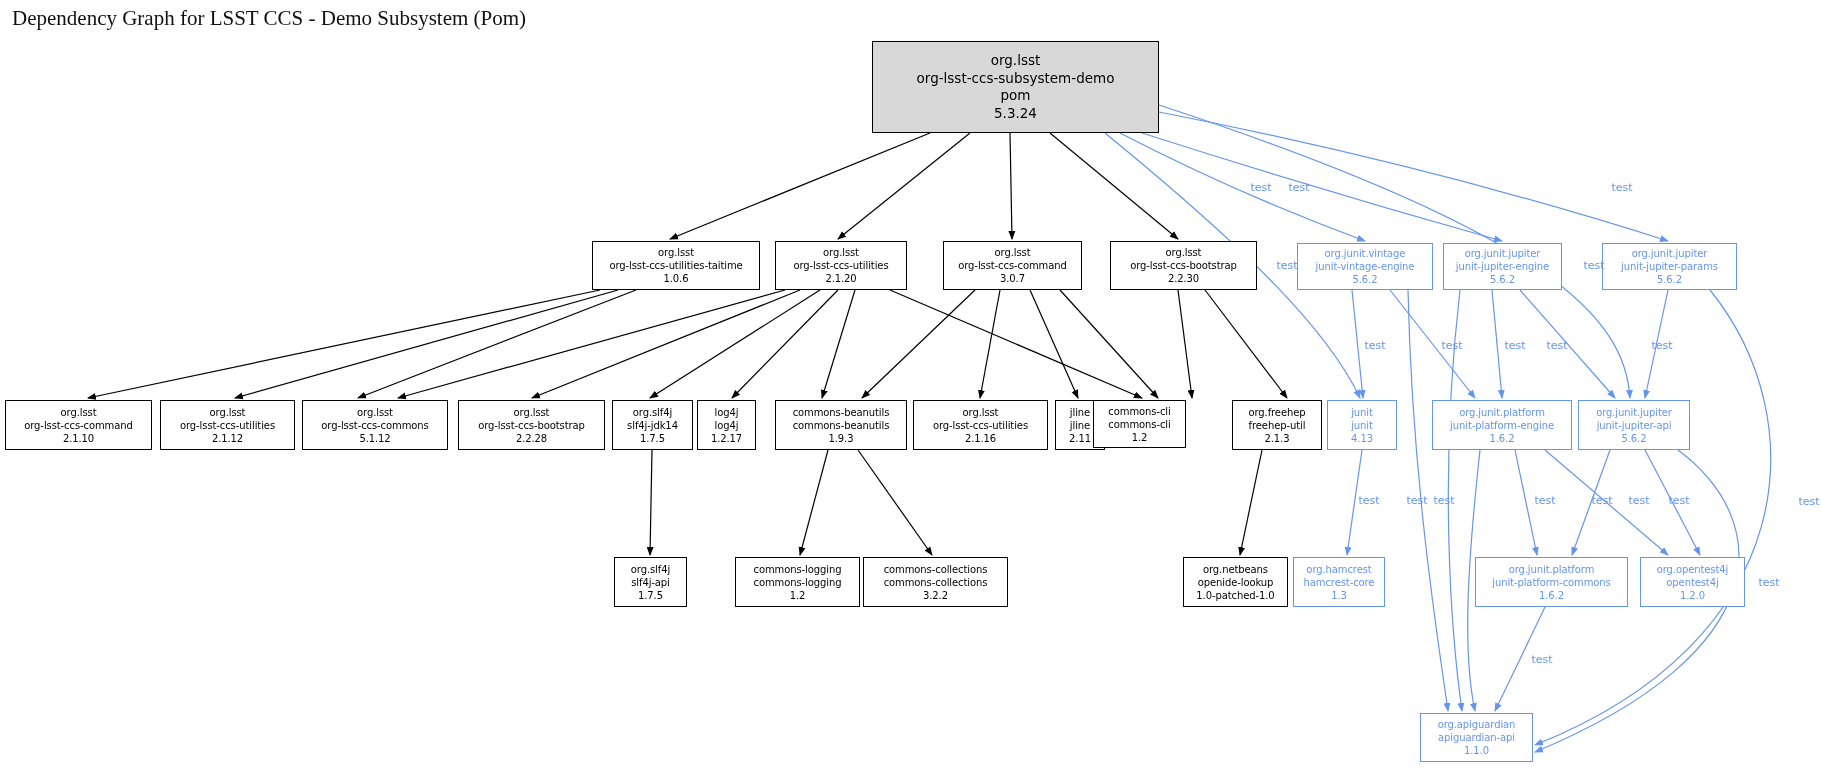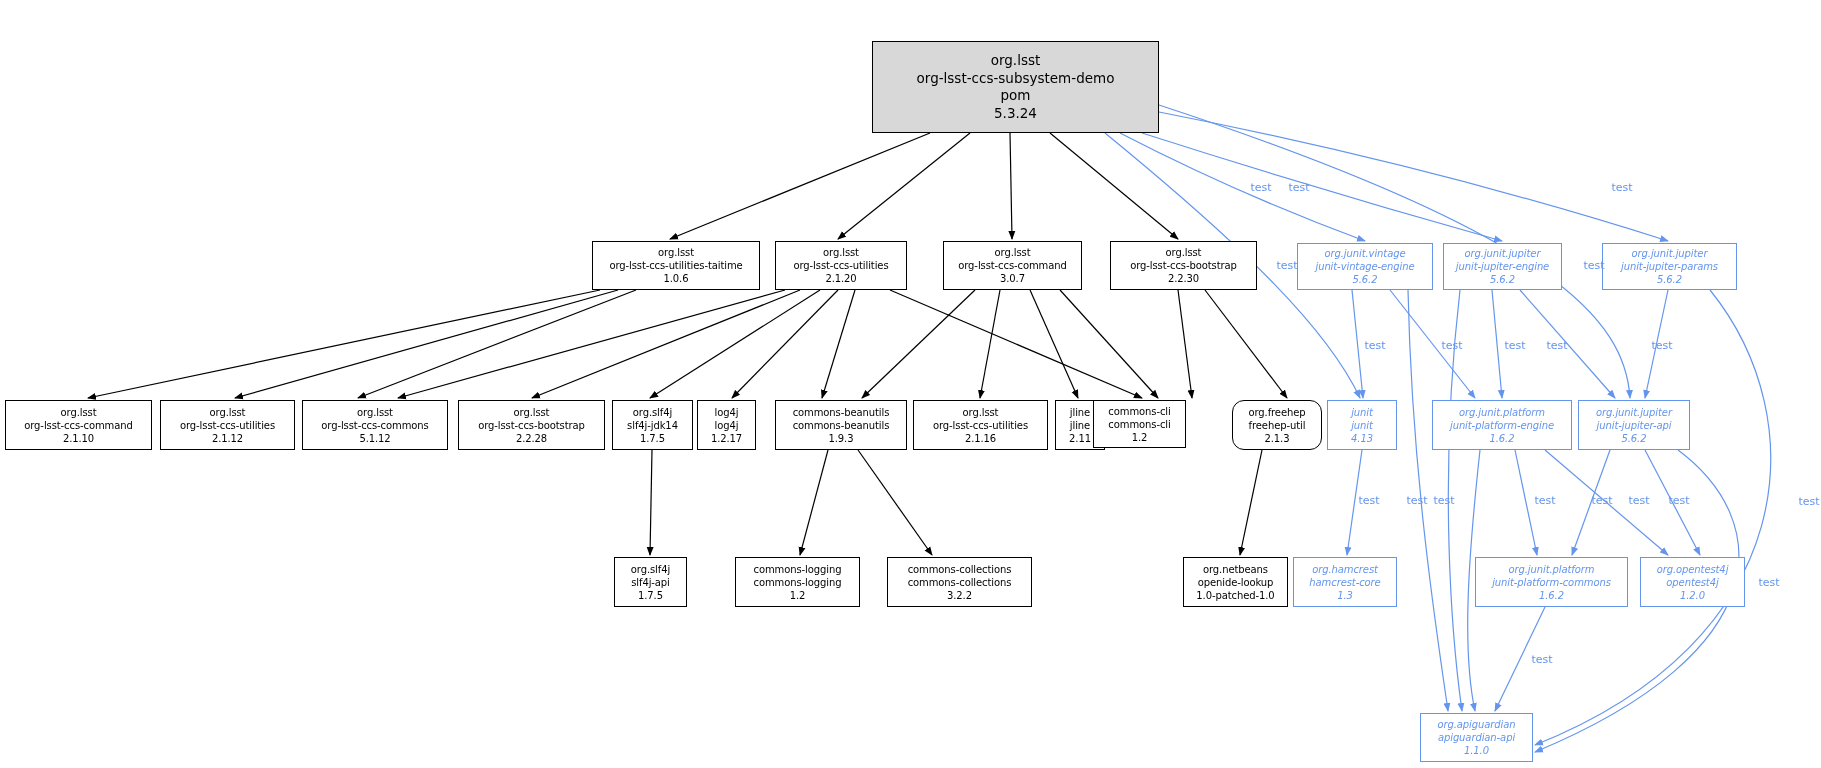--- a/index.html
+++ b/index.html
@@ -8,21 +8,21 @@
   #title{position:absolute;left:12px;top:6px;font-family:"Liberation Serif","DejaVu Serif",serif;
          font-size:21px;color:#111;white-space:nowrap;}
   #edges{position:absolute;left:0;top:0;width:1821px;height:768px;}
   .edge{fill:none;stroke-width:1.2px;}
   .edge.black{stroke:#000000;}
   .edge.blue{stroke:#6495ED;}
   .node{position:absolute;box-sizing:border-box;display:flex;flex-direction:column;
         justify-content:center;align-items:center;text-align:center;
         white-space:pre-line;background:#ffffff;border:1.3px solid #000;
         font-size:10px;line-height:13px;color:#000;letter-spacing:-0.1px;}
-  .node.blue{border:1.3px solid #6495ED;color:#6495ED;font-style:italic;}
+  .node.blue{border:1.3px solid #6495ED;color:#6495ED;}
   .node.root{background:#d8d8d8;border:1.5px solid #000;font-size:13.5px;line-height:17.5px;letter-spacing:0;}
   .elabel{position:absolute;transform:translate(-50%,-50%);font-size:11px;color:#6495ED;
           white-space:nowrap;}
 </style>
 </head>
 <body>
 
 <div id="canvas">
   <svg id="edges" xmlns="http://www.w3.org/2000/svg">
     <defs>
@@ -127,45 +127,45 @@
 1.9.3</div>
       <div class="node black" style="left: 913px; top: 400px; width: 135px; height: 50px;">org.lsst
 org-lsst-ccs-utilities
 2.1.16</div>
       <div class="node black" style="left: 1055px; top: 400px; width: 50px; height: 50px;">jline
 jline
 2.11</div>
       <div class="node black" style="left: 1080px; top: 400px; width: 93px; height: 48px; margin-left: 13px;">commons-cli
 commons-cli
 1.2</div>
-      <div class="node black" style="left: 1232px; top: 400px; width: 90px; height: 50px; border-radius: 12px;">org.freehep
+      <div class="node black" style="left: 1232px; top: 400px; width: 90px; height: 50px;">org.freehep
 freehep-util
 2.1.3</div>
       <div class="node blue" style="left: 1327px; top: 400px; width: 70px; height: 50px;">junit
 junit
 4.13</div>
       <div class="node blue" style="left: 1432px; top: 400px; width: 140px; height: 50px;">org.junit.platform
 junit-platform-engine
 1.6.2</div>
       <div class="node blue" style="left: 1578px; top: 400px; width: 112px; height: 50px;">org.junit.jupiter
 junit-jupiter-api
 5.6.2</div>
       <div class="node black" style="left: 614px; top: 557px; width: 73px; height: 50px;">org.slf4j
 slf4j-api
 1.7.5</div>
       <div class="node black" style="left: 735px; top: 557px; width: 125px; height: 50px;">commons-logging
 commons-logging
 1.2</div>
-      <div class="node black" style="left: 863px; top: 557px; width: 145px; height: 50px; margin-left: 24px;">commons-collections
+      <div class="node black" style="left: 863px; top: 557px; width: 145px; height: 50px;">commons-collections
 commons-collections
 3.2.2</div>
       <div class="node black" style="left: 1183px; top: 557px; width: 105px; height: 50px;">org.netbeans
 openide-lookup
 1.0-patched-1.0</div>
-      <div class="node blue" style="left: 1293px; top: 557px; width: 104px; height: 50px;">org.hamcrest
+      <div class="node blue" style="left: 1293px; top: 557px; width: 92px; height: 50px;">org.hamcrest
 hamcrest-core
 1.3</div>
       <div class="node blue" style="left: 1475px; top: 557px; width: 153px; height: 50px;">org.junit.platform
 junit-platform-commons
 1.6.2</div>
       <div class="node blue" style="left: 1640px; top: 557px; width: 105px; height: 50px;">org.opentest4j
 opentest4j
 1.2.0</div>
       <div class="node blue" style="left: 1420px; top: 713px; width: 113px; height: 49px;">org.apiguardian
 apiguardian-api
@@ -184,13 +184,14 @@
       <div class="elabel" style="left: 1417px; top: 500px;">test</div>
       <div class="elabel" style="left: 1444px; top: 500px;">test</div>
       <div class="elabel" style="left: 1545px; top: 500px;">test</div>
       <div class="elabel" style="left: 1602px; top: 500px;">test</div>
       <div class="elabel" style="left: 1639px; top: 500px;">test</div>
       <div class="elabel" style="left: 1679px; top: 500px;">test</div>
       <div class="elabel" style="left: 1542px; top: 659px;">test</div>
       <div class="elabel" style="left: 1809px; top: 501px;">test</div>
       <div class="elabel" style="left: 1769px; top: 582px;">test</div>
     </div>
+  <div id="title">Dependency Graph for LSST CCS - Demo Subsystem (Pom)</div>
 </div>
 
 </body></html>

